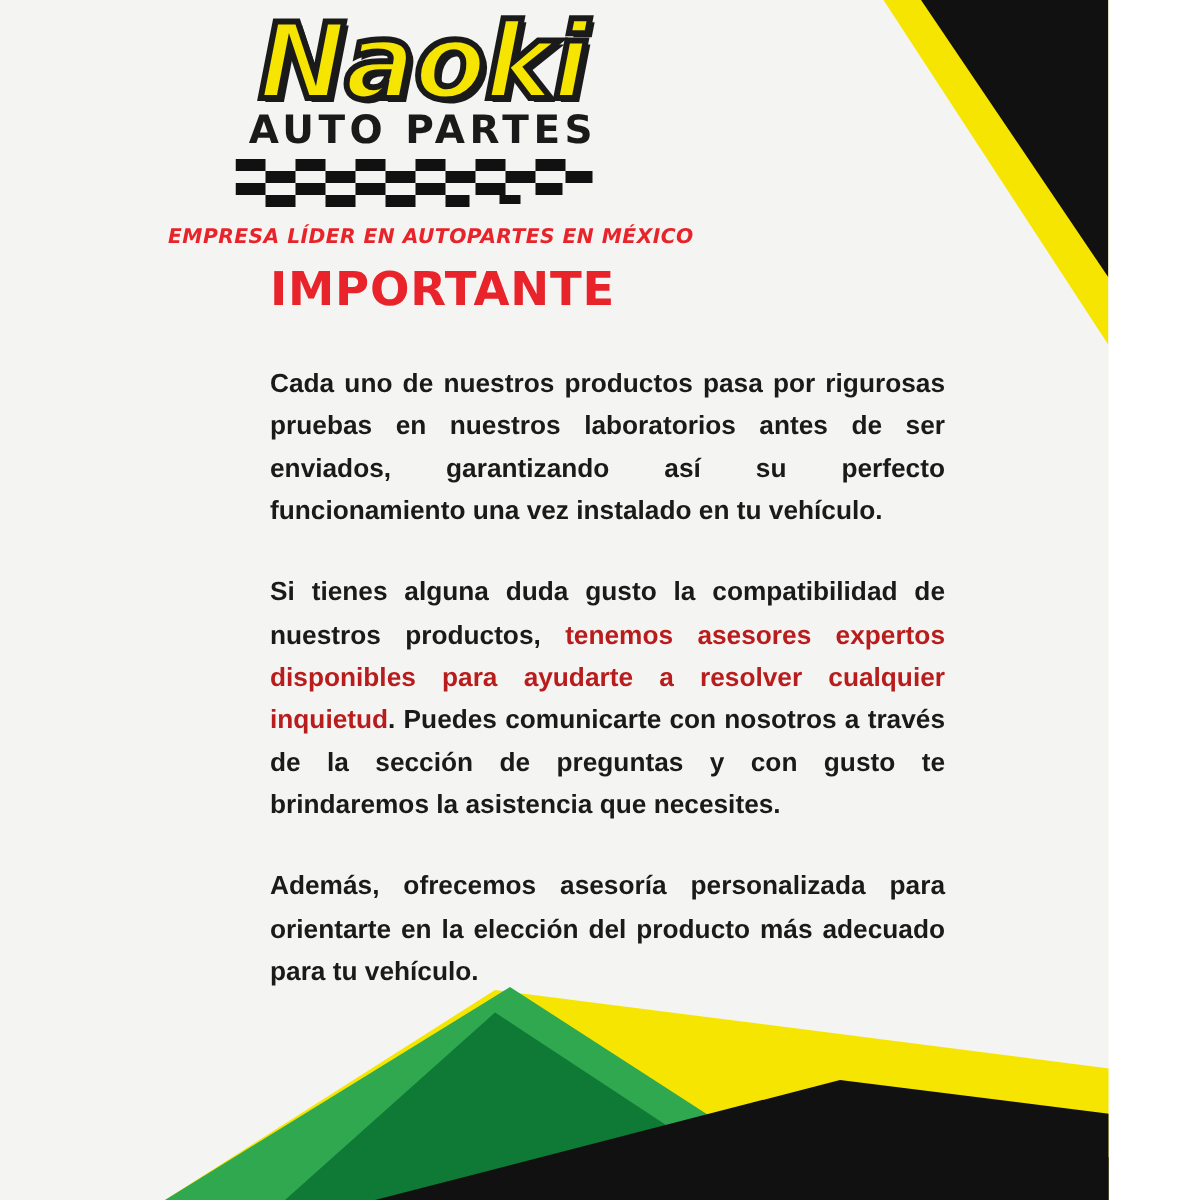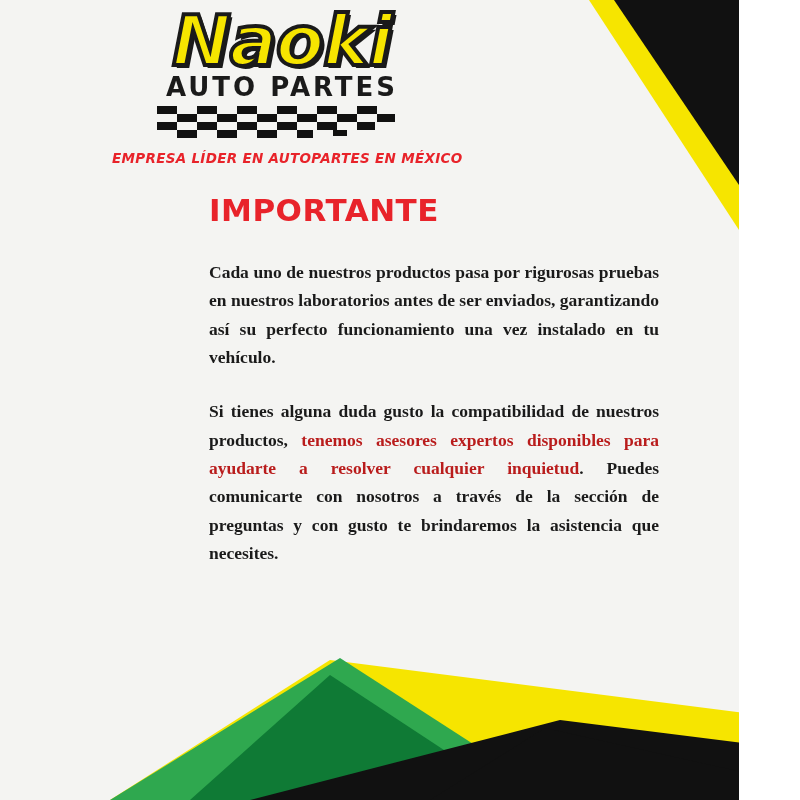--- a/index.html
+++ b/index.html
@@ -69,35 +69,34 @@
     font-size: 13.5px;
     letter-spacing: 0.3px;
     color: #e8232a;
     white-space: nowrap;
     font-style: italic;
   }
 
   
   #content {
     position: absolute;
-    top: 192px;
+    top: 175px;
     left: 180px;
     width: 450px;
-    margin-left: 29px;
   }
   #headline {
     font-family: "DejaVu Sans", sans-serif;
     font-weight: bold;
     font-size: 31px;
     color: #e8232a;
     letter-spacing: 0.5px;
     margin: 0 0 30px 0;
   }
   .para {
-    font-family: Liberation Serif, serif;
+    font-family: Liberation Sans, sans-serif;
     font-weight: bold;
     font-size: 17.5px;
     line-height: 1.62;
     color: #1a1a1a;
     text-align: justify;
     margin: 0 0 26px 0;
   }
   .hl {
     color: #b91c1c;
   }
@@ -158,15 +157,16 @@
     <div id="tagline">EMPRESA LÍDER  EN AUTOPARTES EN MÉXICO</div>
   </div>
 
   <div id="content">
     <h1 id="headline">IMPORTANTE</h1>
 
     <p class="para">Cada uno de nuestros productos pasa por rigurosas pruebas en nuestros laboratorios antes de ser enviados, garantizando así su perfecto funcionamiento una vez instalado en tu vehículo.</p>
 
     <p class="para"><span>Si tienes alguna duda gusto la compatibilidad de nuestros productos, </span><span class="hl">tenemos asesores expertos disponibles para ayudarte a resolver cualquier inquietud</span><span>. Puedes comunicarte con nosotros a través de la sección de preguntas y con gusto te brindaremos la asistencia que necesites.</span></p>
 
+    <p class="para">Además, ofrecemos asesoría personalizada para orientarte en la elección del producto más adecuado para tu vehículo.</p>
   </div>
 
 </div>
 
 </body></html>

